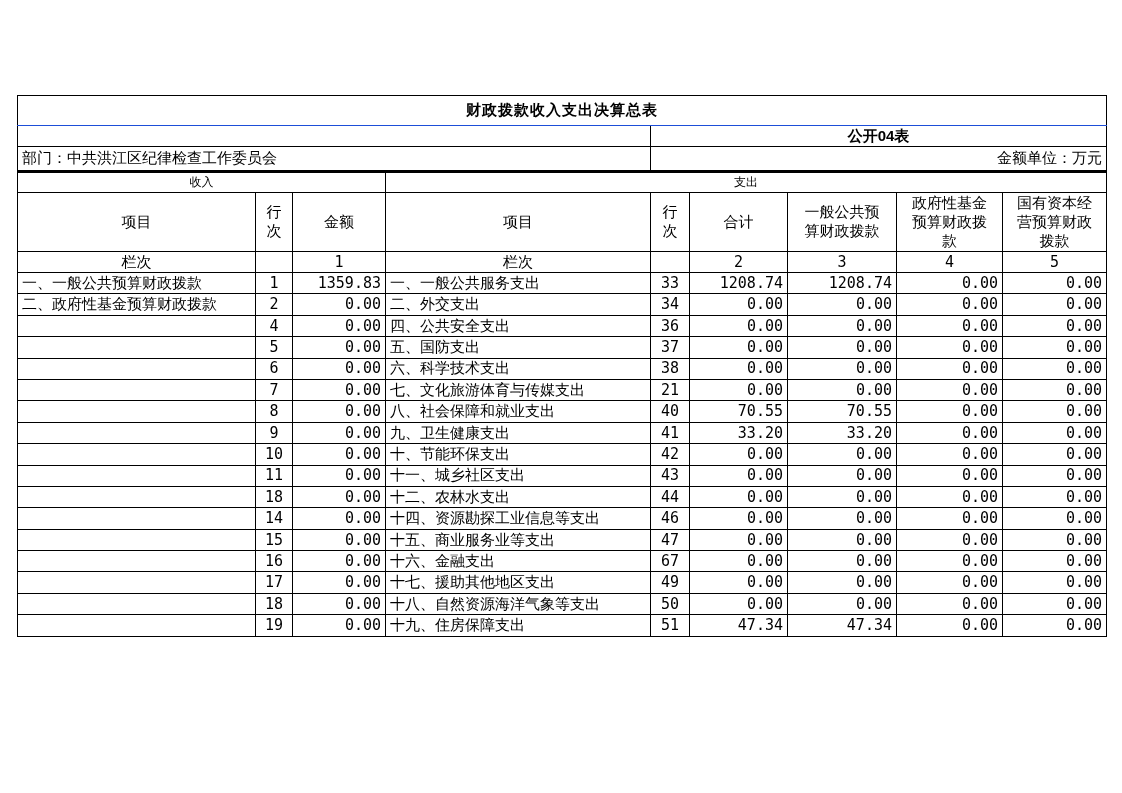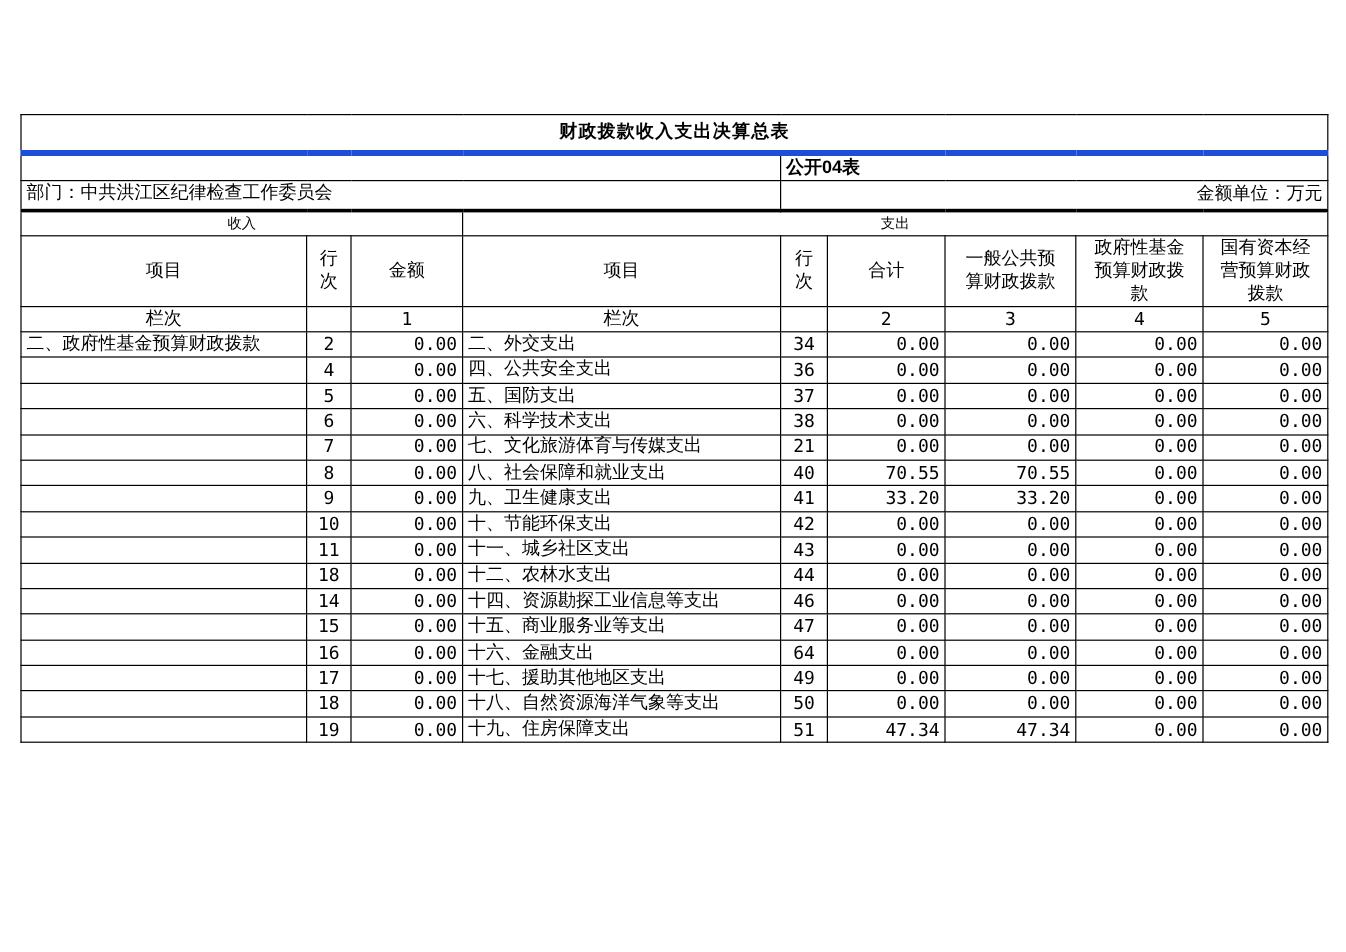--- a/index.html
+++ b/index.html
@@ -2,29 +2,29 @@
 <html><head>
 <meta charset="utf-8">
 <style>
   html,body{margin:0;padding:0;background:#fff;}
   .page{position:relative;width:1122px;height:793px;background:#ffffff;overflow:hidden;
         font-family:"Liberation Serif","DejaVu Serif",serif;color:#000;}
   table.report{position:absolute;left:17px;top:95px;width:1089px;border-collapse:collapse;table-layout:fixed;}
   table.report td{border:1px solid #000;padding:0 4px;overflow:hidden;vertical-align:middle;
                   font-size:15px;line-height:1.25;}
   
-  tr.title-row td{height:29px;border-bottom:5px solid #1d4ed8;}
+  tr.title-row td{height:29px;border-bottom:1px solid #1d4ed8;}
   .doc-title{font-family:"Liberation Sans","DejaVu Sans",sans-serif;font-weight:700;
              font-size:23px;text-align:center;letter-spacing:1px;}
   
   tr.meta1-row td{height:20px;}
   tr.meta2-row td{height:23px;}
   .form-label{font-family:"Liberation Sans","DejaVu Sans",sans-serif;font-weight:700;
-              text-align:left;font-size:15px;padding-right:7px;}
-  .dept{text-align:left;font-size:15px;padding-left:6px;font-family:Liberation Mono, monospace;}
+              text-align:center;font-size:15px;padding-right:7px;}
+  .dept{text-align:left;font-size:15px;padding-left:6px;}
   .unit{text-align:right;font-size:15px;padding-right:7px;}
   
   tr.section-row td{border-top:3px solid #000;height:19px;text-align:center;font-size:12px;}
   
   tr.header-row td{height:58px;text-align:center;white-space:pre-line;font-size:15px;line-height:19px;}
   
   tr.index-row td{height:20px;text-align:center;}
   
   tr.data-row td{height:20.4px;}
   td.item{text-align:left;padding-left:5px;white-space:nowrap;font-size:15px;}
@@ -96,20 +96,31 @@
       <td class="num"></td>
       <td class="num">2</td>
       <td class="num">3</td>
       <td class="num">4</td>
       <td class="num">5</td>
     </tr>
 
     </tbody>
       <tbody>
         <tr class="data-row">
+          <td class="item">一、一般公共预算财政拨款</td>
+          <td class="num">1</td>
+          <td class="amt">1359.83</td>
+          <td class="item">一、一般公共服务支出</td>
+          <td class="num">33</td>
+          <td class="amt">1208.74</td>
+          <td class="amt">1208.74</td>
+          <td class="amt">0.00</td>
+          <td class="amt">0.00</td>
+        </tr>
+        <tr class="data-row">
           <td class="item">二、政府性基金预算财政拨款</td>
           <td class="num">2</td>
           <td class="amt">0.00</td>
           <td class="item">二、外交支出</td>
           <td class="num">34</td>
           <td class="amt">0.00</td>
           <td class="amt">0.00</td>
           <td class="amt">0.00</td>
           <td class="amt">0.00</td>
         </tr>
@@ -232,21 +243,21 @@
           <td class="amt">0.00</td>
           <td class="amt">0.00</td>
           <td class="amt">0.00</td>
           <td class="amt">0.00</td>
         </tr>
         <tr class="data-row">
           <td class="item"></td>
           <td class="num">16</td>
           <td class="amt">0.00</td>
           <td class="item">十六、金融支出</td>
-          <td class="num">64</td>
+          <td class="num">67</td>
           <td class="amt">0.00</td>
           <td class="amt">0.00</td>
           <td class="amt">0.00</td>
           <td class="amt">0.00</td>
         </tr>
         <tr class="data-row">
           <td class="item"></td>
           <td class="num">17</td>
           <td class="amt">0.00</td>
           <td class="item">十七、援助其他地区支出</td>

